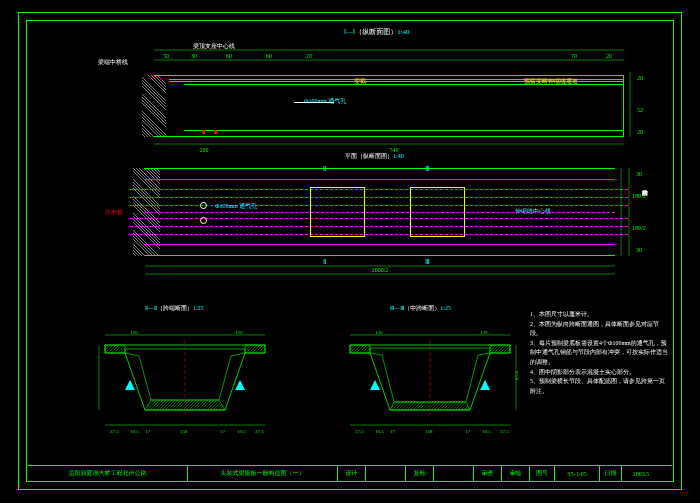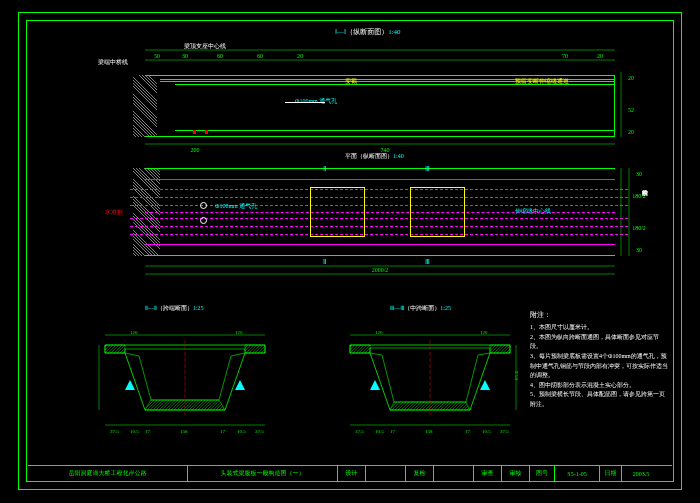--- a/index.html
+++ b/index.html
@@ -1,21 +1,21 @@
 <!DOCTYPE html>
 <html><head>
 <meta charset="utf-8">
 <style>
 *{margin:0;padding:0;box-sizing:border-box}
 body{background:#000;width:700px;height:503px;font-family:SimSun,serif;position:relative;overflow:hidden}
 .frame-outer{position:absolute;top:12px;left:18px;width:664px;height:478px;border:1px solid #00ff00}
 .frame-inner{position:absolute;top:20px;left:26px;width:648px;height:462px;border:1px solid #00ff00}
 
 
-.elev{position:absolute;top:30px;left:145px;width:470px;height:120px}
+.elev{position:absolute;top:30px;left:154px;width:470px;height:120px}
 .elev-title{position:absolute;top:-3px;left:190px;font-size:7px;color:#fff}
 .elev-title .cyan{color:#00ffff}
 .dim-top{position:absolute;top:12px;left:0;width:100%;height:26px}
 .dim-line{stroke:#00ff00;stroke-width:0.5}
 .dim-text{font-size:6px;fill:#00ff00;text-anchor:middle}
 .beam-outline{position:absolute;top:45px;left:0;width:470px;height:62px;border:1px solid #00ff00;border-left:none}
 .beam-inner1{position:absolute;top:3px;left:15px;right:0;height:3px;border-top:1px solid #00ff00;border-bottom:1px solid #00ff00}
 .beam-inner2{position:absolute;top:6px;left:30px;right:0;height:3px;border-bottom:1px solid #00ff00}
 .beam-bot{position:absolute;bottom:3px;left:30px;right:0;height:3px;border-top:1px solid #00ff00}
 .pier-hatch{position:absolute;top:45px;left:-12px;width:24px;height:62px;background:repeating-linear-gradient(45deg,#808080 0px,#808080 0.5px,transparent 0.5px,transparent 2px)}
@@ -210,21 +210,20 @@
     <text class="dim-tiny" x="125" y="103">17</text>
     <text class="dim-tiny" x="142" y="103">10.5</text>
     <text class="dim-tiny" x="160" y="103">37.5</text>
     <line class="dim-line" x1="176" y1="15" x2="176" y2="80"></line>
     <text class="dim-tiny" x="178" y="50" transform="rotate(-90 178 50)">65.4</text>
   </svg>
 </div>
 
 
 <div class="notes">
-  <div class="notes-title">附注：</div>
   <div>1、本图尺寸以厘米计。</div>
   <div>2、本图为纵向跨断面通图，具体断面参见对应节段。</div>
   <div>3、每片预制梁底板需设置4个Φ100mm的通气孔，预制中通气孔钢筋与节段内部有冲突，可按实际作适当的调整。</div>
   <div>4、图中阴影部分表示混凝土实心部分。</div>
   <div>5、预制梁横长节段、具体配筋图，请参见跨第一页附注。</div>
 </div>
 
 
 <div class="tblock">
   <div style="width:160px" class="tb-red">岳阳洞庭湖大桥工程北岸公路</div>

